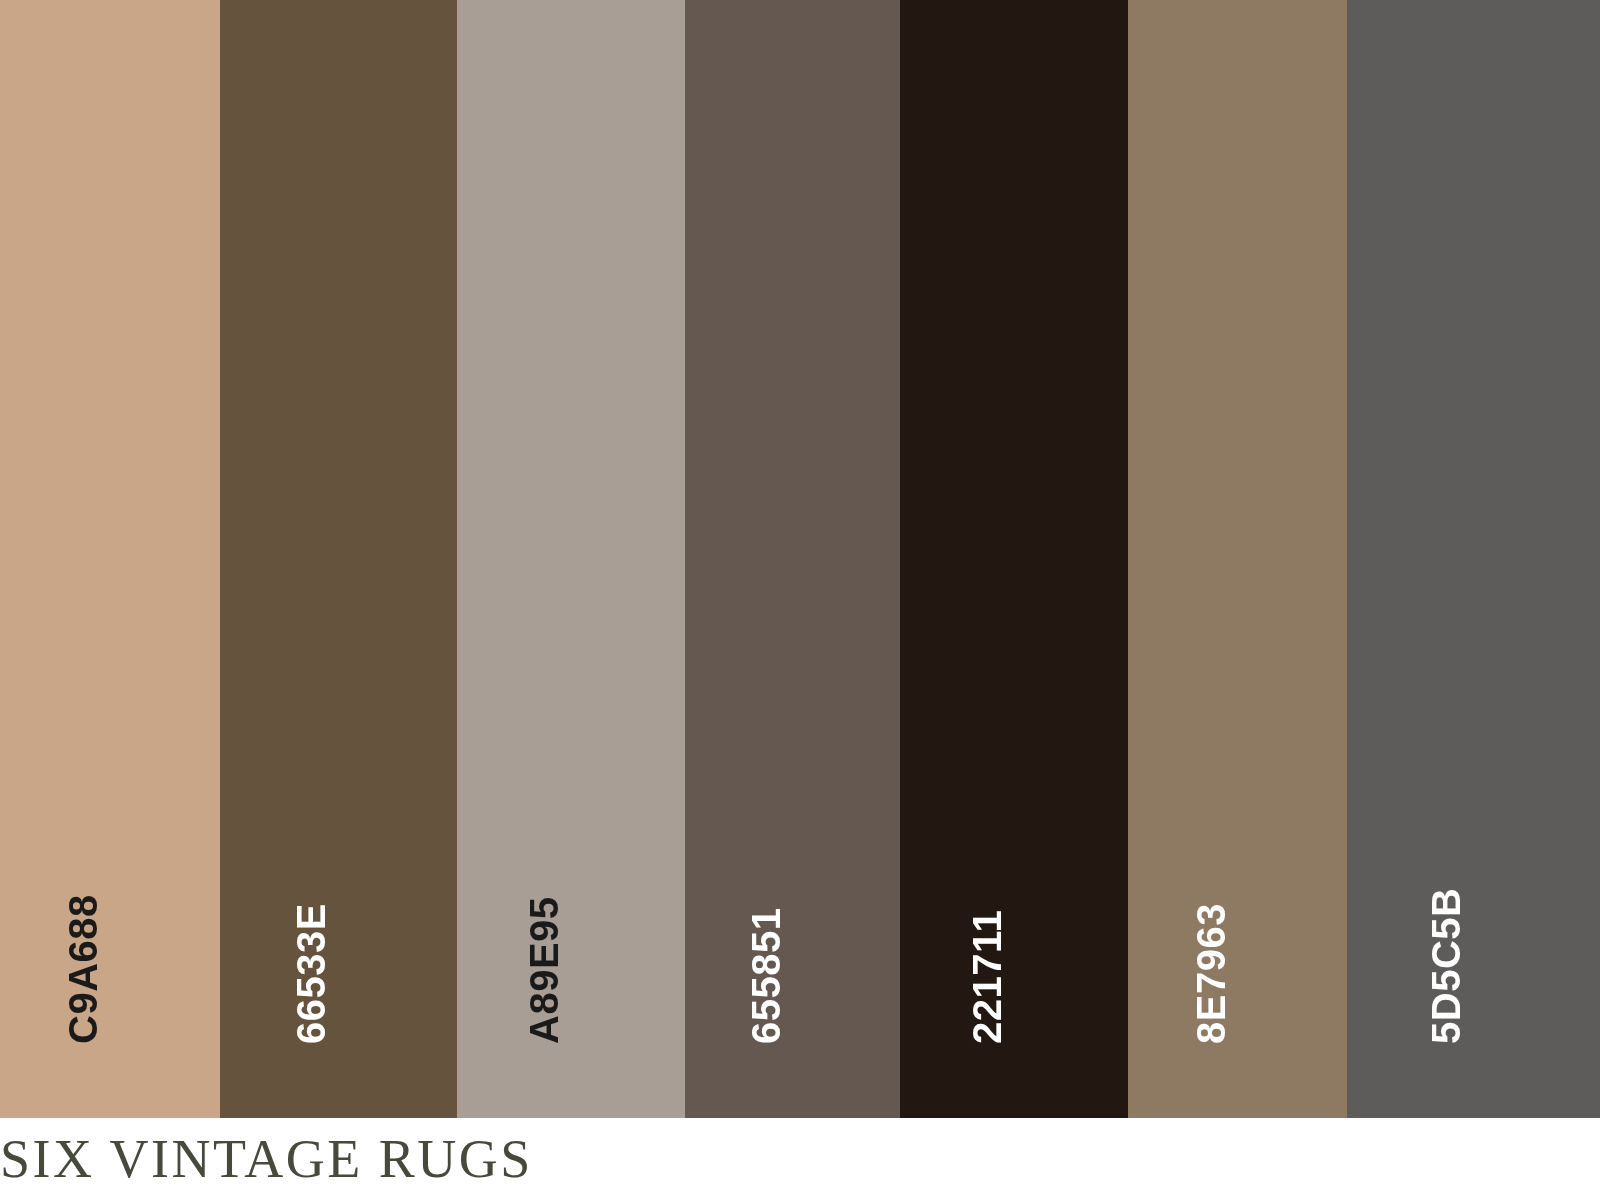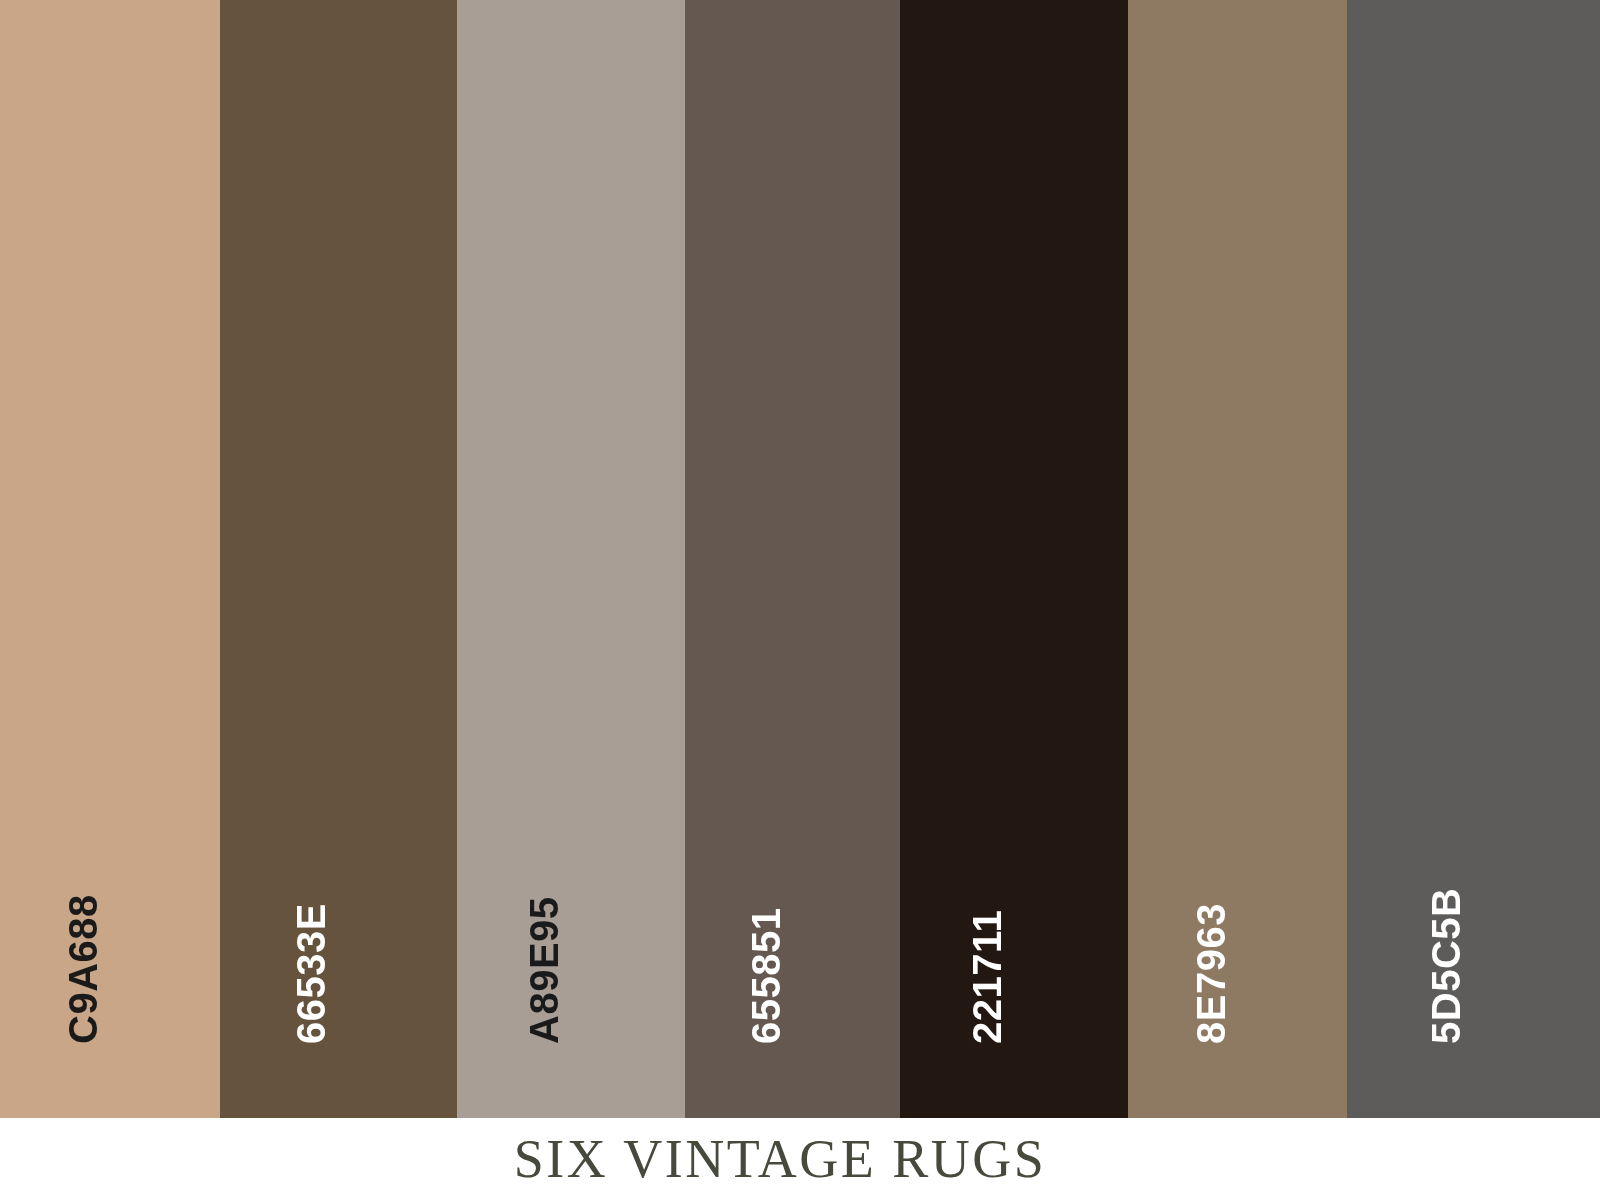--- a/index.html
+++ b/index.html
@@ -55,21 +55,21 @@
   
   .footer-bar {
     position: absolute;
     left: 0;
     top: 1118px;
     width: 1600px;
     height: 82px;
     background: #ffffff;
     display: flex;
     align-items: center;
-    justify-content: center;
+    justify-content: flex-start;
   }
 
   .brand-wordmark {
     font-family: "Liberation Serif", "DejaVu Serif", serif;
     font-size: 54px;
     font-weight: 400;
     letter-spacing: 2.5px;
     color: #464a3c;
     padding-right: 40px;
     white-space: nowrap;

